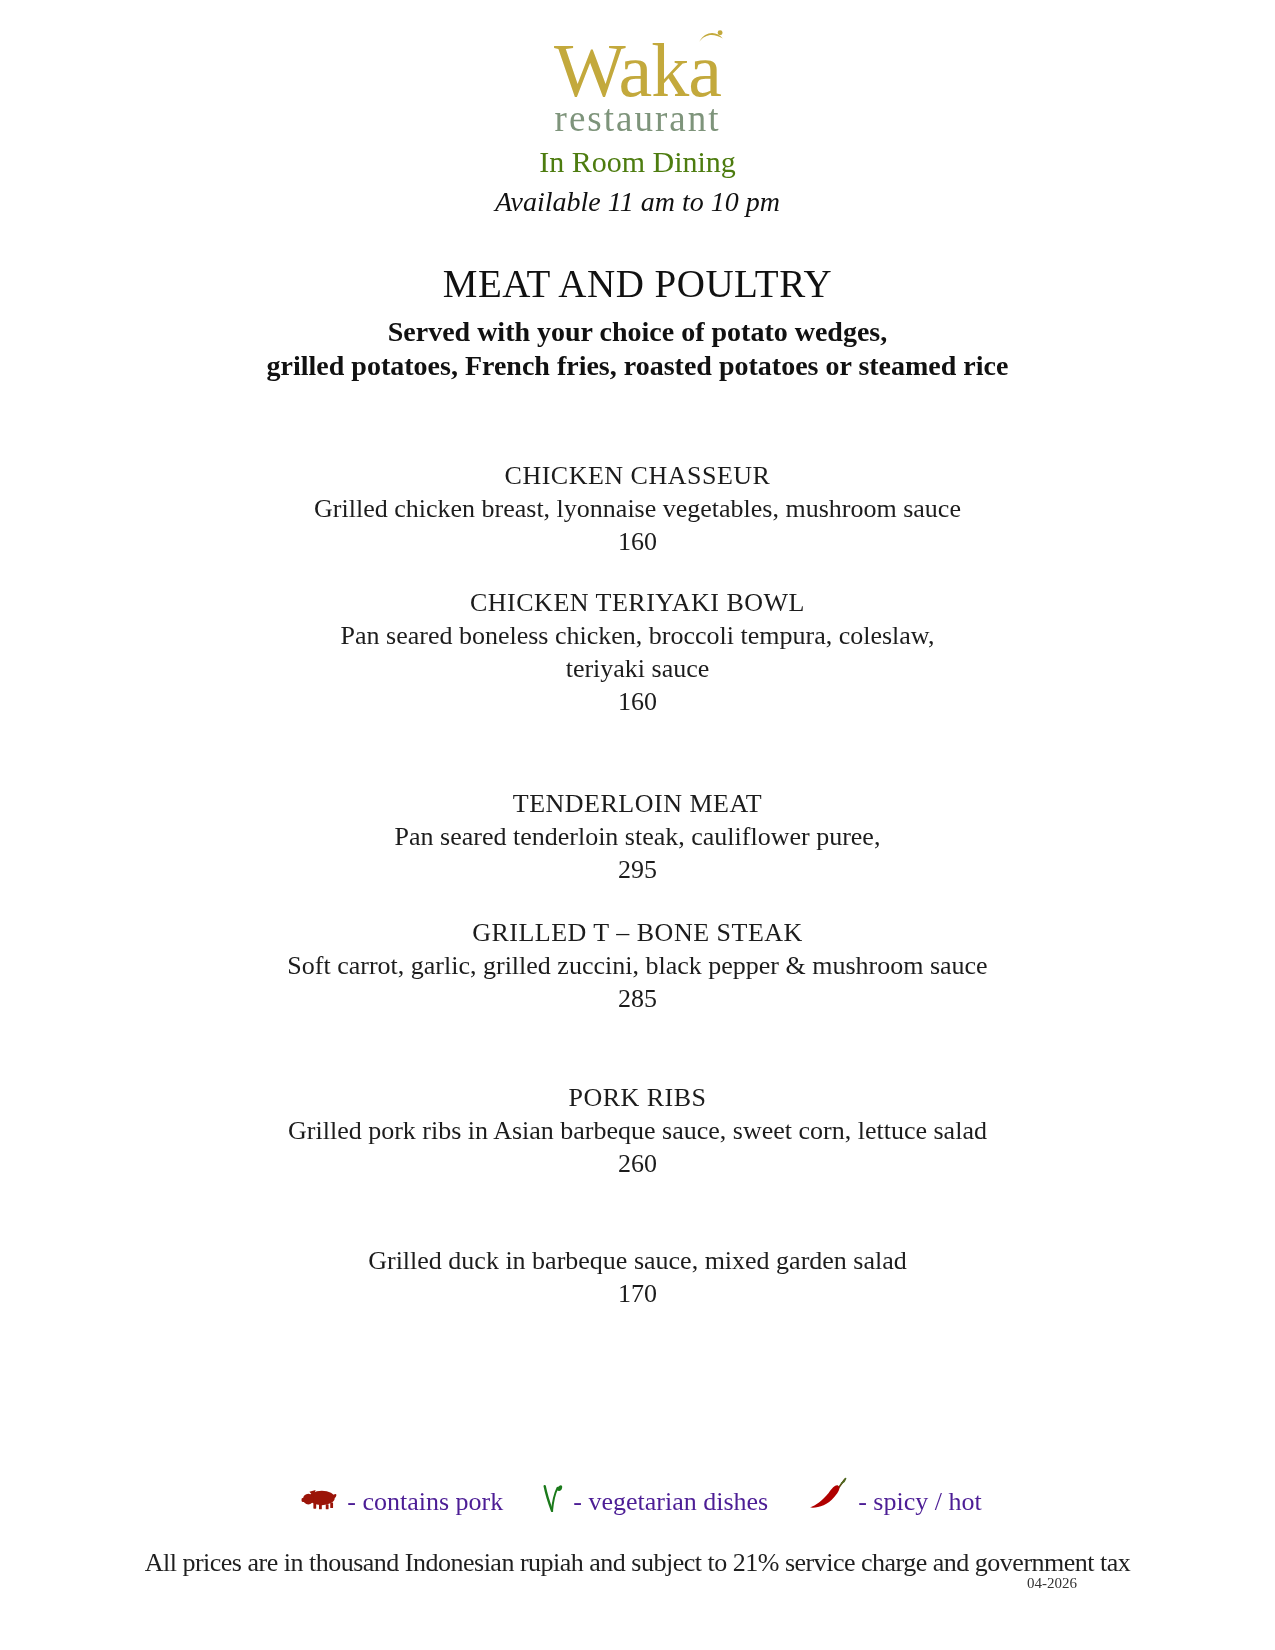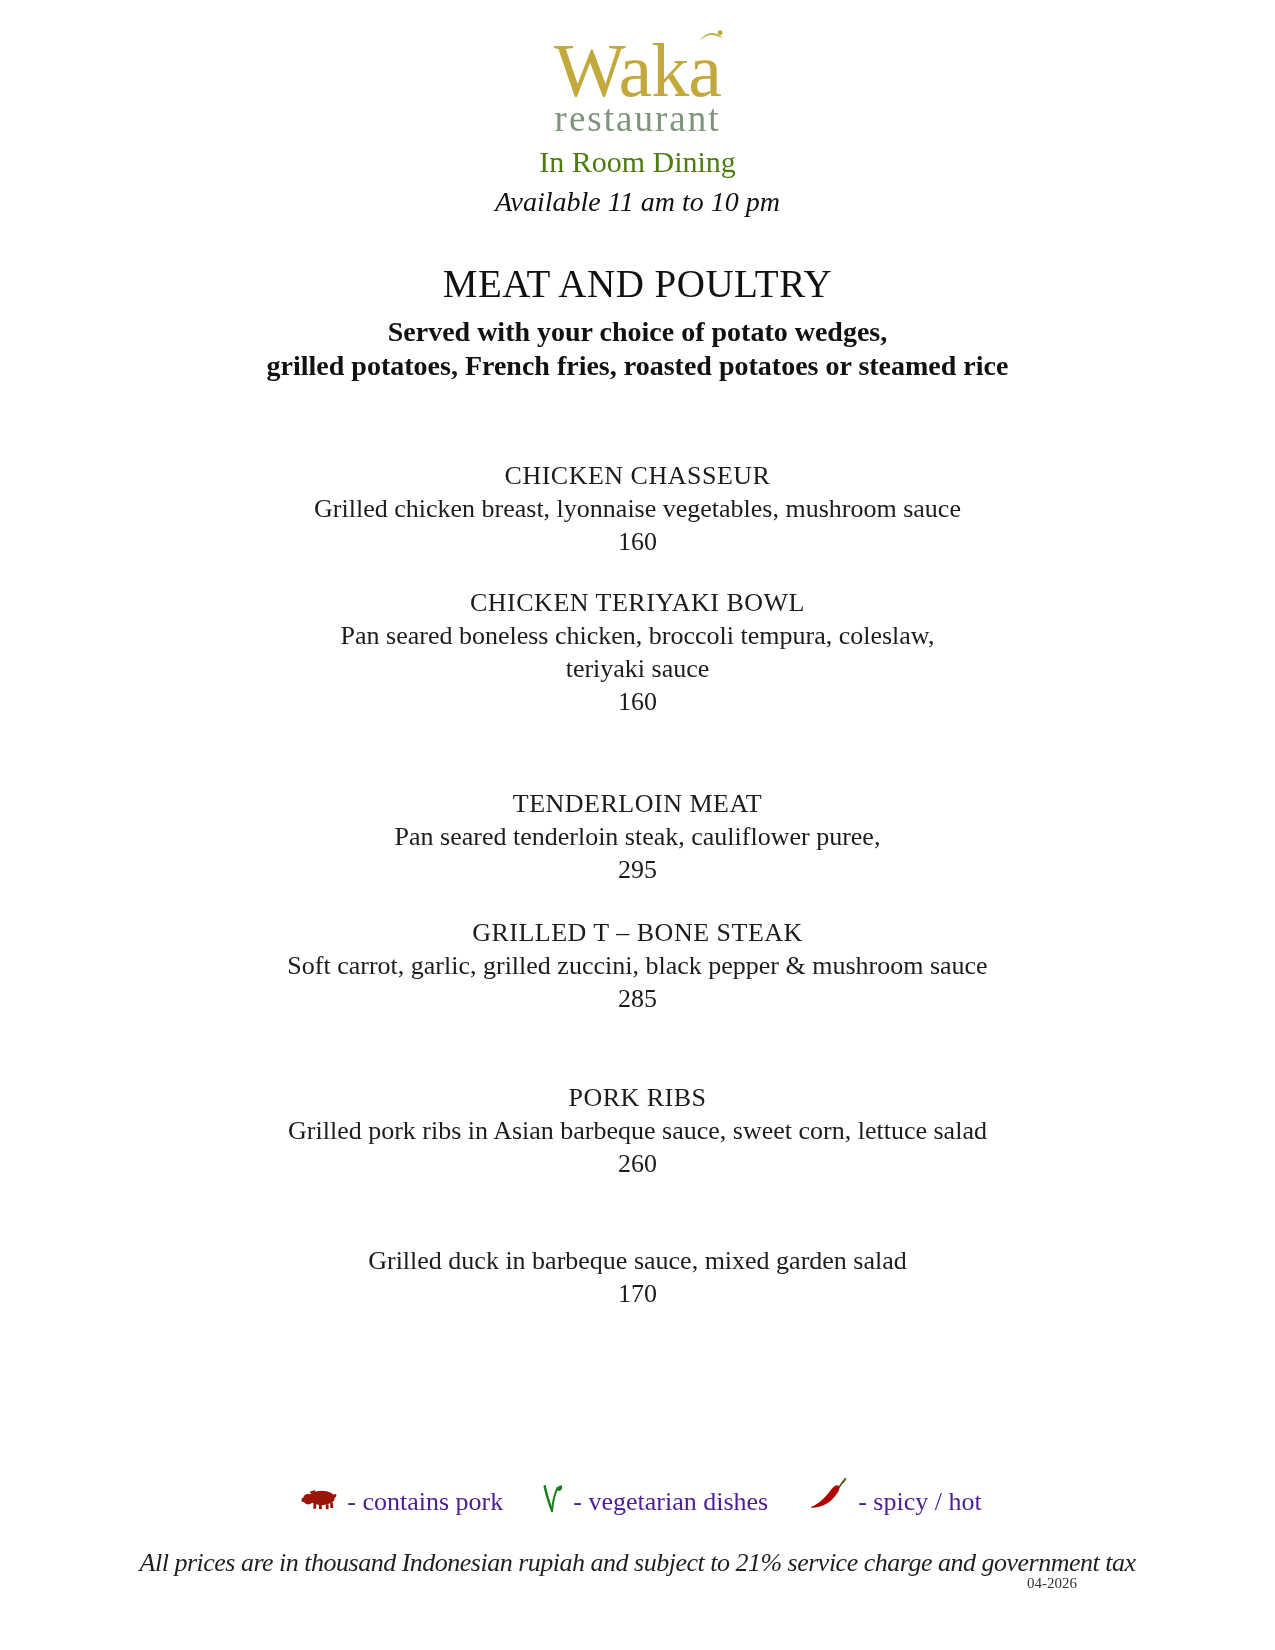--- a/index.html
+++ b/index.html
@@ -84,21 +84,20 @@
   .legend-entry { display: flex; align-items: center; gap: 10px; }
   .legend-icon { display: inline-block; }
   .chili-wrap { margin-top: -10px; }
 
   
   .footer-note {
     position: absolute;
     left: 0; right: 0;
     top: 1548px;
     font-size: 26px;
-    font-style: italic;
     color: #1f1f1f;
     letter-spacing: -0.5px;
   }
   .version-stamp {
     position: absolute;
     top: 1575px;
     right: 198px;
     font-size: 15px;
     color: #333;
     font-style: normal;

